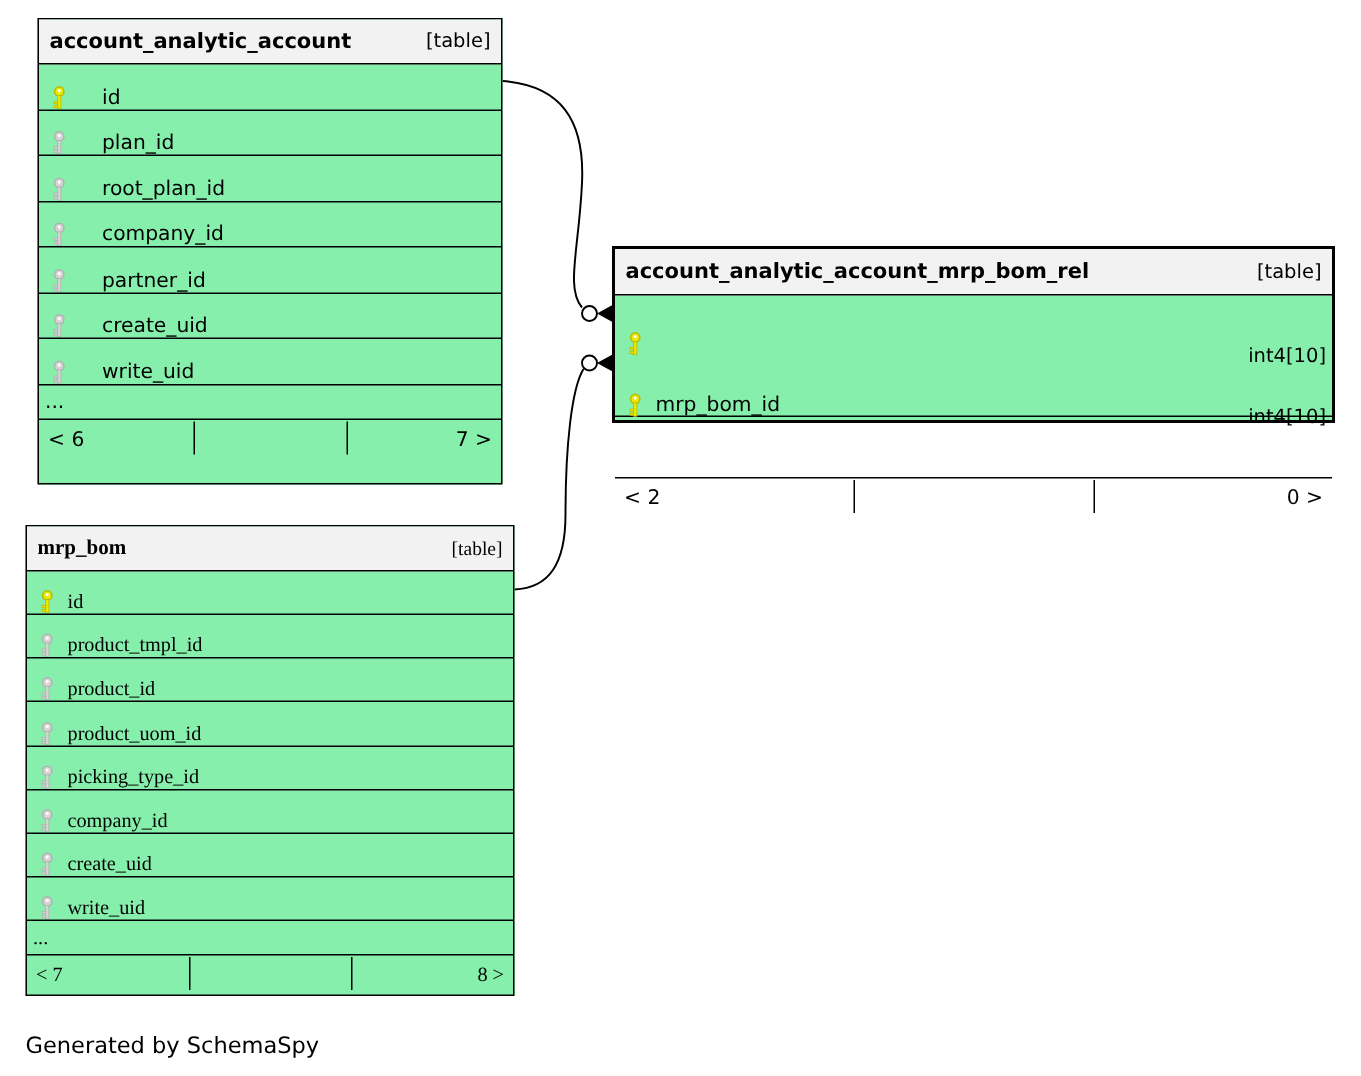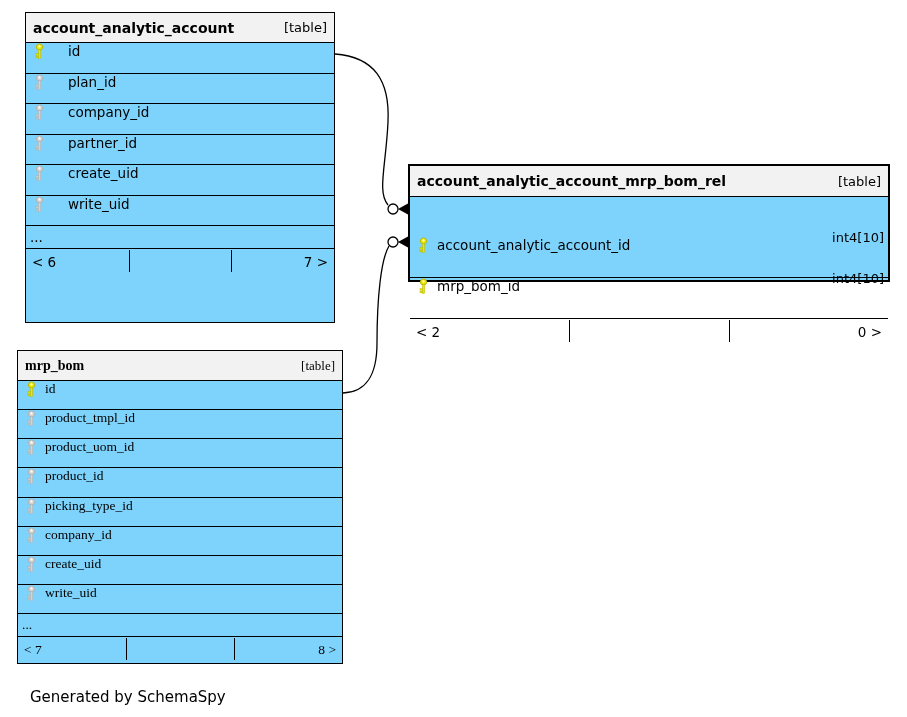--- a/index.html
+++ b/index.html
@@ -4,53 +4,53 @@
 <style>
   html,body{margin:0;padding:0}
   body{
     width:907px;height:717px;position:relative;overflow:hidden;
     background:#ffffff;
     font-family:"DejaVu Sans","Liberation Sans",sans-serif;
     color:#000;
   }
   #connectors{position:absolute;left:0;top:0;z-index:1;pointer-events:none}
   .db-table{
-    position:absolute;z-index:2;background:#7dd3fc;
+    position:absolute;z-index:2;background:#86efac;
     border:1px solid #000;box-sizing:border-box;
     display:flex;flex-direction:column;
   }
   .db-table.emph{border-width:2px}
   .tbl-header{
     display:flex;align-items:center;justify-content:space-between;
     background:var(--header-bg,#f2f2f2);
     border-bottom:1px solid #000;
     padding:0 7px;flex:0 0 auto;
   }
   .tbl-name{font-weight:bold;font-size:14px;white-space:nowrap}
   .tbl-tag{font-size:13px;white-space:nowrap}
-  .col-row{display:flex;align-items:flex-start;padding-left:8px;flex:0 1 auto;min-height:0}
+  .col-row{display:flex;align-items:flex-end;padding-left:8px;flex:0 1 auto;min-height:0}
   .col-row + .col-row{border-top:1px solid #000}
   .key-slot{display:flex;align-items:center;flex:0 0 auto;width:19px}
   .wide-indent .key-slot{width:34px}
   .col-name{font-size:13.5px;white-space:nowrap}
   .col-type{
     margin-left:auto;align-self:stretch;display:flex;align-items:center;
     border-left:1px solid #a21caf;padding:0 4px;font-size:13px;white-space:nowrap;
   }
   .ellipsis-row{
     border-top:1px solid #000;flex:0 0 auto;display:flex;align-items:center;
     padding-left:4px;font-size:13.5px;
   }
   .tbl-footer{border-top:1px solid #000;flex:0 0 auto;display:flex;font-size:13.5px}
   .fcell{flex:1;display:flex;align-items:center;padding:0 6px;position:relative;white-space:nowrap}
   .fcell.center::before,.fcell.right::before{
     content:"";position:absolute;left:0;top:1px;bottom:3px;width:1px;background:#000;
   }
   .fcell.right{justify-content:flex-end}
-  .gen-note{position:absolute;left:30px;top:688px;font-size:15px;z-index:2;white-space:nowrap}
+  .gen-note{position:absolute;left:17px;top:688px;font-size:15px;z-index:2;white-space:nowrap}
 </style>
 </head>
 <body>
 
 <svg id="connectors" width="907" height="717" viewBox="0 0 907 717">
   <g stroke="#000" fill="none" stroke-width="1.3">
     <path d="M 335 54 C 374 57 390 80 388 122 C 386 166 377 192 388 205"></path>
     <circle cx="393" cy="209" r="5" fill="#ffffff"></circle>
     <polygon points="398,209 408,203.5 408,214.5" fill="#000" stroke="none"></polygon>
   </g>
@@ -94,20 +94,32 @@
       <div class="col-row" style="height:29.5px">
         <span class="key-slot">
           <svg width="11" height="16" viewBox="0 0 11 16">
             <circle cx="5.5" cy="4" r="3.1" fill="#d4d4d4" stroke="#b0b0b0" stroke-width="1"></circle>
             <circle cx="5.5" cy="3.4" r="1.05" fill="#ffffff"></circle>
             <rect x="4.4" y="6.6" width="2.2" height="8.9" fill="#d4d4d4" stroke="#b0b0b0" stroke-width="0.5"></rect>
             <rect x="2" y="10.7" width="2.5" height="1.5" fill="#d4d4d4" stroke="#b0b0b0" stroke-width="0.5"></rect>
             <rect x="2" y="13.3" width="2.5" height="1.5" fill="#d4d4d4" stroke="#b0b0b0" stroke-width="0.5"></rect>
           </svg>
         </span>
+        <span class="col-name">root_plan_id</span>
+      </div>
+      <div class="col-row" style="height:29.5px">
+        <span class="key-slot">
+          <svg width="11" height="16" viewBox="0 0 11 16">
+            <circle cx="5.5" cy="4" r="3.1" fill="#d4d4d4" stroke="#b0b0b0" stroke-width="1"></circle>
+            <circle cx="5.5" cy="3.4" r="1.05" fill="#ffffff"></circle>
+            <rect x="4.4" y="6.6" width="2.2" height="8.9" fill="#d4d4d4" stroke="#b0b0b0" stroke-width="0.5"></rect>
+            <rect x="2" y="10.7" width="2.5" height="1.5" fill="#d4d4d4" stroke="#b0b0b0" stroke-width="0.5"></rect>
+            <rect x="2" y="13.3" width="2.5" height="1.5" fill="#d4d4d4" stroke="#b0b0b0" stroke-width="0.5"></rect>
+          </svg>
+        </span>
         <span class="col-name">company_id</span>
       </div>
       <div class="col-row" style="height:29.5px">
         <span class="key-slot">
           <svg width="11" height="16" viewBox="0 0 11 16">
             <circle cx="5.5" cy="4" r="3.1" fill="#d4d4d4" stroke="#b0b0b0" stroke-width="1"></circle>
             <circle cx="5.5" cy="3.4" r="1.05" fill="#ffffff"></circle>
             <rect x="4.4" y="6.6" width="2.2" height="8.9" fill="#d4d4d4" stroke="#b0b0b0" stroke-width="0.5"></rect>
             <rect x="2" y="10.7" width="2.5" height="1.5" fill="#d4d4d4" stroke="#b0b0b0" stroke-width="0.5"></rect>
             <rect x="2" y="13.3" width="2.5" height="1.5" fill="#d4d4d4" stroke="#b0b0b0" stroke-width="0.5"></rect>
@@ -154,21 +166,20 @@
       <div class="col-row" style="height:29.5px">
         <span class="key-slot">
           <svg width="11" height="16" viewBox="0 0 11 16">
             <circle cx="5.5" cy="4" r="3.1" fill="#e8e800" stroke="#b8b800" stroke-width="1"></circle>
             <circle cx="5.5" cy="3.4" r="1.05" fill="#ffffff"></circle>
             <rect x="4.4" y="6.6" width="2.2" height="8.9" fill="#e8e800" stroke="#b8b800" stroke-width="0.5"></rect>
             <rect x="2" y="10.7" width="2.5" height="1.5" fill="#e8e800" stroke="#b8b800" stroke-width="0.5"></rect>
             <rect x="2" y="13.3" width="2.5" height="1.5" fill="#e8e800" stroke="#b8b800" stroke-width="0.5"></rect>
           </svg>
         </span>
-        <span class="col-name">account_analytic_account_id</span>
         <span class="col-type">int4[10]</span>
       </div>
       <div class="col-row" style="height:29.5px">
         <span class="key-slot">
           <svg width="11" height="16" viewBox="0 0 11 16">
             <circle cx="5.5" cy="4" r="3.1" fill="#e8e800" stroke="#b8b800" stroke-width="1"></circle>
             <circle cx="5.5" cy="3.4" r="1.05" fill="#ffffff"></circle>
             <rect x="4.4" y="6.6" width="2.2" height="8.9" fill="#e8e800" stroke="#b8b800" stroke-width="0.5"></rect>
             <rect x="2" y="10.7" width="2.5" height="1.5" fill="#e8e800" stroke="#b8b800" stroke-width="0.5"></rect>
             <rect x="2" y="13.3" width="2.5" height="1.5" fill="#e8e800" stroke="#b8b800" stroke-width="0.5"></rect>
@@ -215,33 +226,33 @@
       <div class="col-row" style="height:29.5px">
         <span class="key-slot">
           <svg width="11" height="16" viewBox="0 0 11 16">
             <circle cx="5.5" cy="4" r="3.1" fill="#d4d4d4" stroke="#b0b0b0" stroke-width="1"></circle>
             <circle cx="5.5" cy="3.4" r="1.05" fill="#ffffff"></circle>
             <rect x="4.4" y="6.6" width="2.2" height="8.9" fill="#d4d4d4" stroke="#b0b0b0" stroke-width="0.5"></rect>
             <rect x="2" y="10.7" width="2.5" height="1.5" fill="#d4d4d4" stroke="#b0b0b0" stroke-width="0.5"></rect>
             <rect x="2" y="13.3" width="2.5" height="1.5" fill="#d4d4d4" stroke="#b0b0b0" stroke-width="0.5"></rect>
           </svg>
         </span>
+        <span class="col-name">product_id</span>
+      </div>
+      <div class="col-row" style="height:29.5px">
+        <span class="key-slot">
+          <svg width="11" height="16" viewBox="0 0 11 16">
+            <circle cx="5.5" cy="4" r="3.1" fill="#d4d4d4" stroke="#b0b0b0" stroke-width="1"></circle>
+            <circle cx="5.5" cy="3.4" r="1.05" fill="#ffffff"></circle>
+            <rect x="4.4" y="6.6" width="2.2" height="8.9" fill="#d4d4d4" stroke="#b0b0b0" stroke-width="0.5"></rect>
+            <rect x="2" y="10.7" width="2.5" height="1.5" fill="#d4d4d4" stroke="#b0b0b0" stroke-width="0.5"></rect>
+            <rect x="2" y="13.3" width="2.5" height="1.5" fill="#d4d4d4" stroke="#b0b0b0" stroke-width="0.5"></rect>
+          </svg>
+        </span>
         <span class="col-name">product_uom_id</span>
-      </div>
-      <div class="col-row" style="height:29.5px">
-        <span class="key-slot">
-          <svg width="11" height="16" viewBox="0 0 11 16">
-            <circle cx="5.5" cy="4" r="3.1" fill="#d4d4d4" stroke="#b0b0b0" stroke-width="1"></circle>
-            <circle cx="5.5" cy="3.4" r="1.05" fill="#ffffff"></circle>
-            <rect x="4.4" y="6.6" width="2.2" height="8.9" fill="#d4d4d4" stroke="#b0b0b0" stroke-width="0.5"></rect>
-            <rect x="2" y="10.7" width="2.5" height="1.5" fill="#d4d4d4" stroke="#b0b0b0" stroke-width="0.5"></rect>
-            <rect x="2" y="13.3" width="2.5" height="1.5" fill="#d4d4d4" stroke="#b0b0b0" stroke-width="0.5"></rect>
-          </svg>
-        </span>
-        <span class="col-name">product_id</span>
       </div>
       <div class="col-row" style="height:29.5px">
         <span class="key-slot">
           <svg width="11" height="16" viewBox="0 0 11 16">
             <circle cx="5.5" cy="4" r="3.1" fill="#d4d4d4" stroke="#b0b0b0" stroke-width="1"></circle>
             <circle cx="5.5" cy="3.4" r="1.05" fill="#ffffff"></circle>
             <rect x="4.4" y="6.6" width="2.2" height="8.9" fill="#d4d4d4" stroke="#b0b0b0" stroke-width="0.5"></rect>
             <rect x="2" y="10.7" width="2.5" height="1.5" fill="#d4d4d4" stroke="#b0b0b0" stroke-width="0.5"></rect>
             <rect x="2" y="13.3" width="2.5" height="1.5" fill="#d4d4d4" stroke="#b0b0b0" stroke-width="0.5"></rect>
           </svg>

